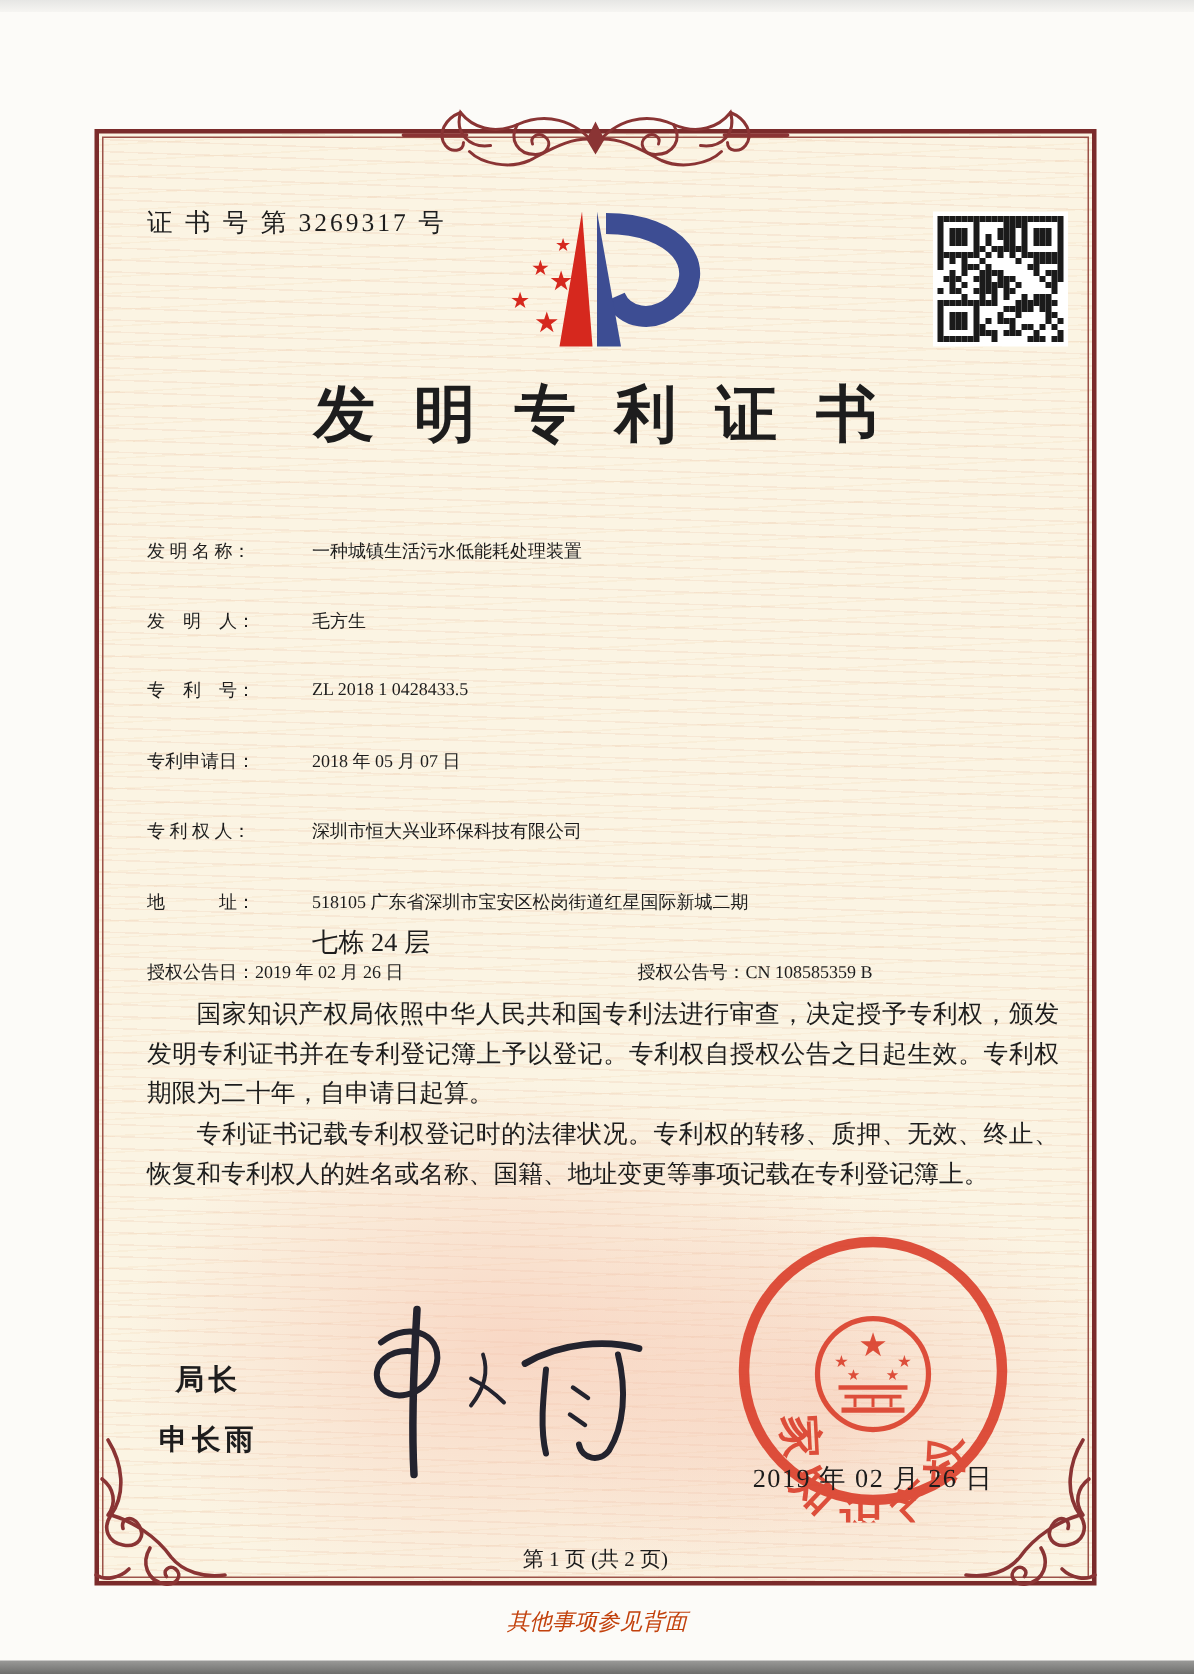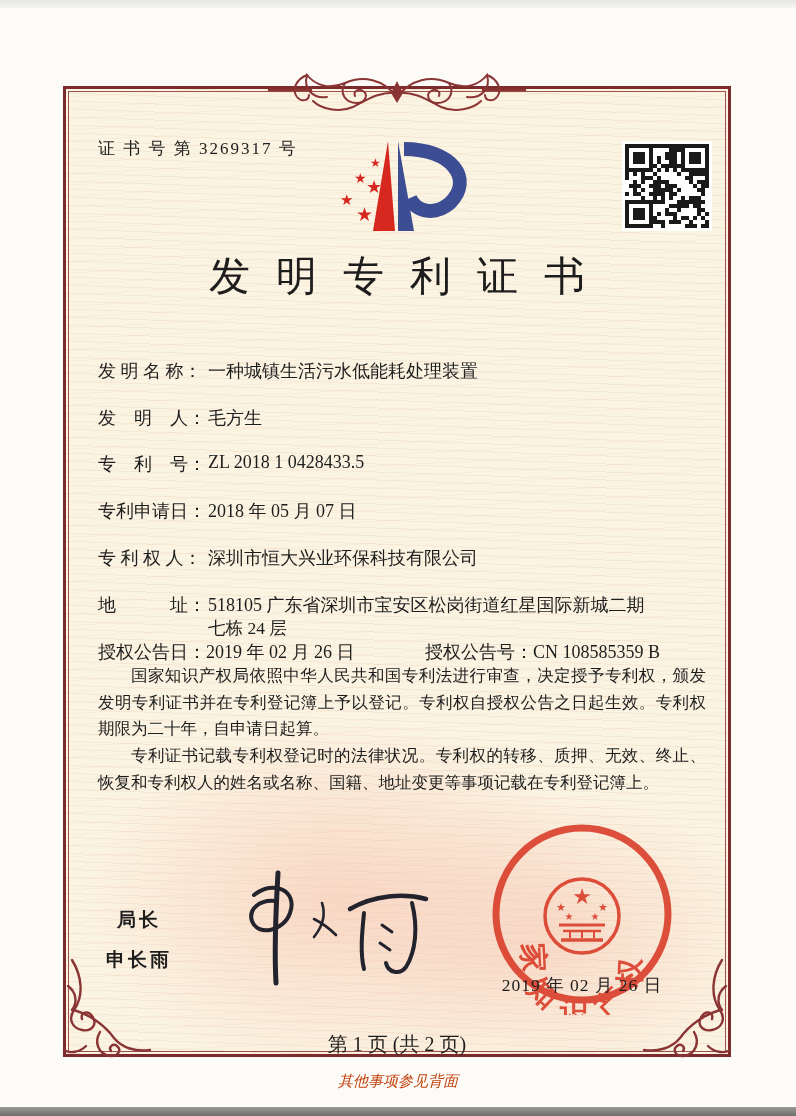--- a/index.html
+++ b/index.html
@@ -21,38 +21,38 @@
          repeating-linear-gradient(-3deg, rgba(236,196,150,.13) 0 1px, rgba(0,0,0,0) 1px 11px);}
   .frame-inner{position:absolute;inset:2px;border:1px solid #9c5248;pointer-events:none;}
   
   .cert-no{position:absolute;left:32px;top:48px;font-size:17px;letter-spacing:2px;}
   .logo{position:absolute;left:262px;top:46px;width:168px;height:118px;}
   .qr{position:absolute;left:556px;top:52px;background:#fff;padding:3px;
       display:grid;grid-template-columns:repeat(21,4px);grid-auto-rows:4px;}
   .qr div{width:4px;height:4px;}
   .qr div.on{background:#1a1a1a;}
   .title{position:absolute;left:0;top:160px;width:100%;text-align:center;
-       font-size:41px;font-weight:400;letter-spacing:26px;text-indent:26px;}
+       font-size:41px;font-weight:700;letter-spacing:26px;text-indent:26px;}
   
-  .row{position:absolute;left:32px;font-size:18px;white-space:nowrap;}
+  .row{position:absolute;left:32px;font-size:12px;white-space:nowrap;}
   .row .lab{display:inline-block;min-width:108px;}
   .row .val{position:absolute;left:110px;white-space:nowrap;text-align:center;}
   .addr2{position:absolute;left:142px;top:527px;font-size:17.5px;}
   .grant-no{position:absolute;left:327px;top:0;}
   
   .paras{position:absolute;left:32px;top:574px;width:608px;font-size:16.5px;
        line-height:1.62;text-align:justify;}
   .paras p{margin:0;text-indent:2em;}
   
   .director{position:absolute;left:40px;top:818px;font-size:19px;font-weight:700;
        font-family:"Liberation Sans","DejaVu Sans",sans-serif;letter-spacing:3px;}
   .director div{margin-bottom:14px;text-align:center;}
   .signature{position:absolute;left:150px;top:778px;width:220px;height:124px;}
   .seal{position:absolute;left:418px;top:730px;width:196px;height:196px;}
-  .pagenum{position:absolute;left:0;top:942px;width:100%;text-align:center;font-size:20px;}
+  .pagenum{position:absolute;left:0;top:942px;width:100%;text-align:center;font-size:14px;}
   .back-note{position:absolute;left:0;top:1072px;width:100%;text-align:center;
        font-size:15px;font-style:italic;color:#c2410c;}
   
   .flourish-top{position:absolute;left:50%;top:-26px;transform:translateX(-50%);}
   .corner-bl{position:absolute;left:-6px;bottom:-8px;}
   .corner-br{position:absolute;right:-6px;bottom:-8px;transform:scaleX(-1);}
   svg text{font-family:"Liberation Serif","DejaVu Serif",serif;}
 </style>
 </head>
 <body>

